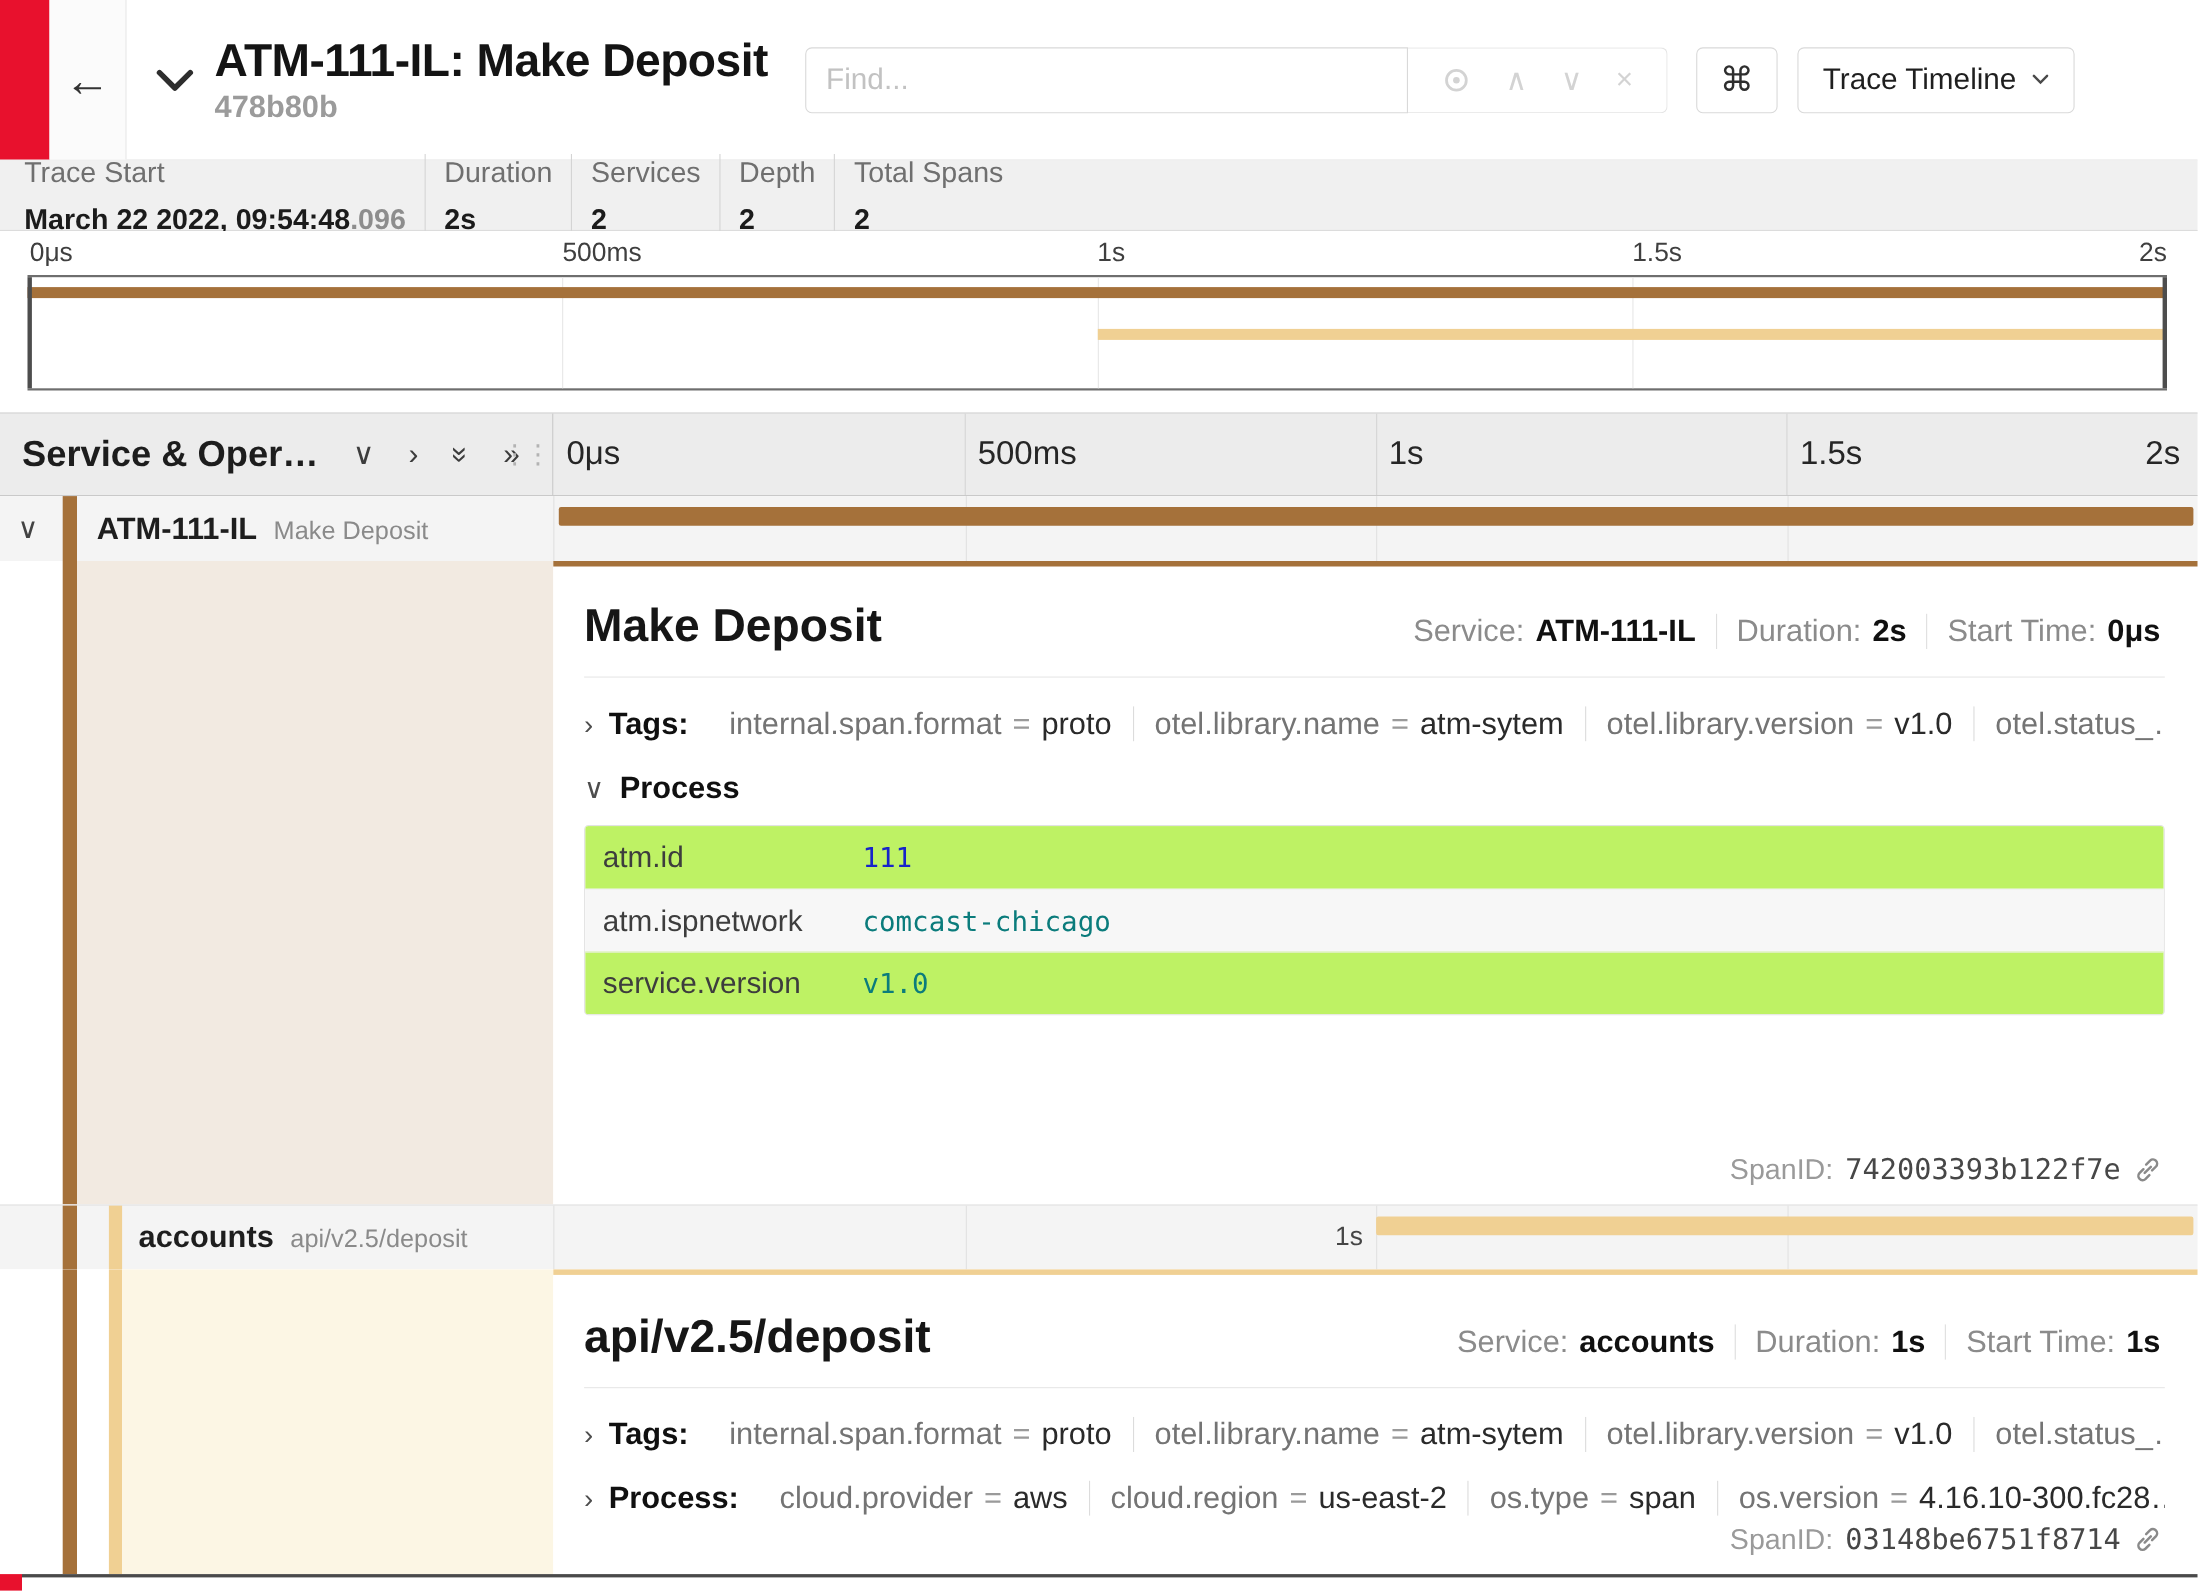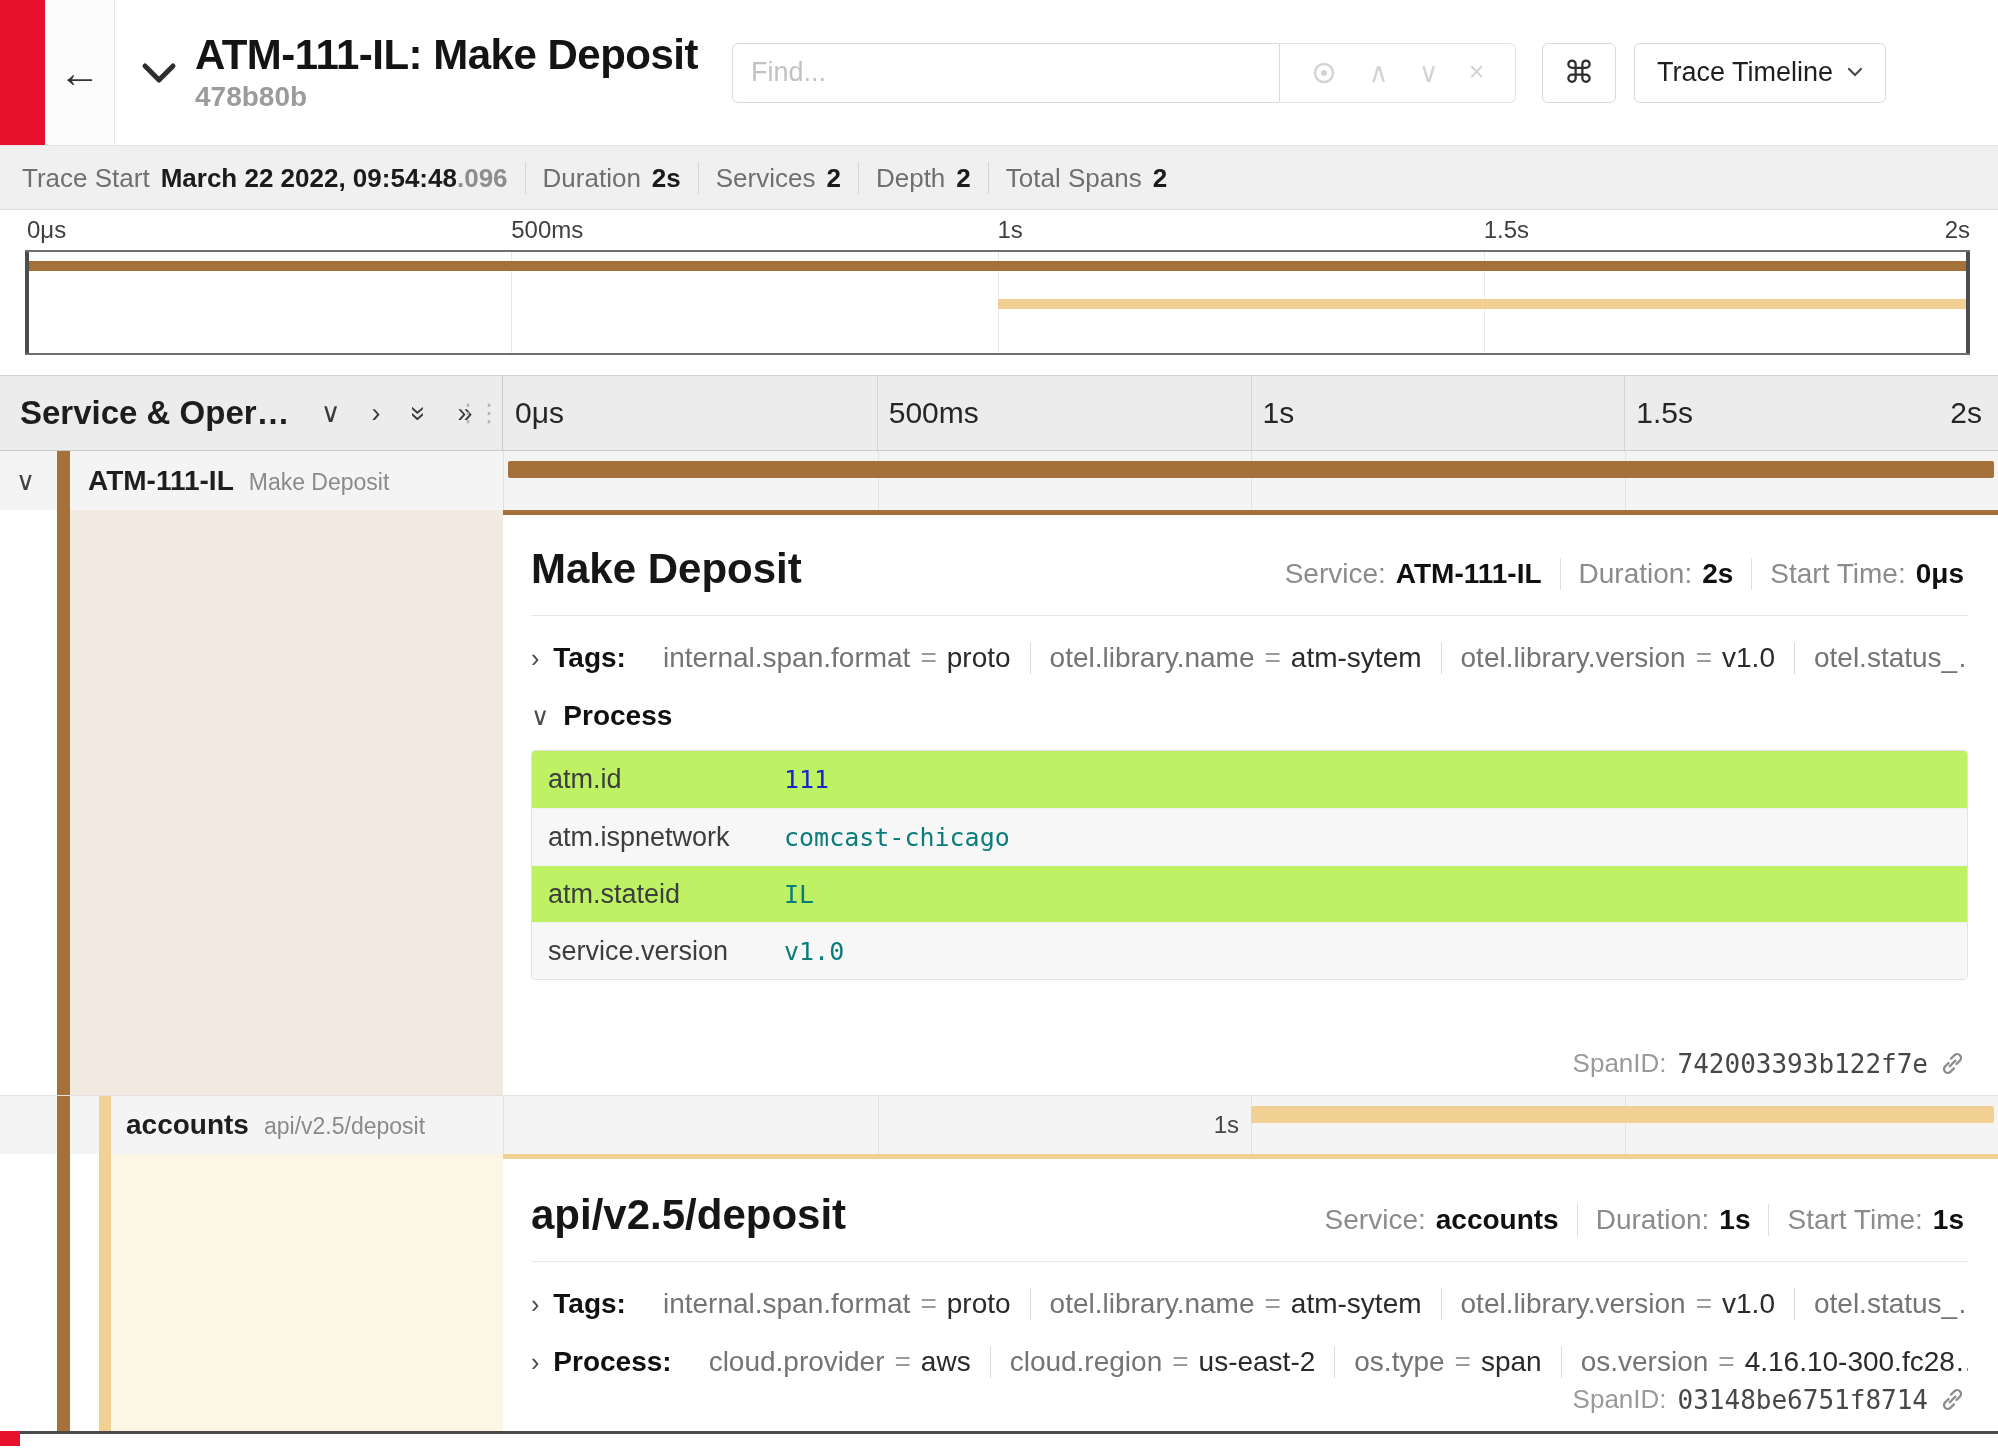--- a/index.html
+++ b/index.html
@@ -20,21 +20,21 @@
   .find-input::placeholder { color:#c2c2c2; }
   .find-icons { width:236px; border:1px solid #e5e5e5; border-left:none; border-radius:0 6px 6px 0;
                 display:flex; align-items:center; justify-content:space-evenly; color:#d3d3d3; font-size:27px; }
   .find-icons .ic { cursor:pointer; display:flex; align-items:center; }
   .cmd-btn { margin-left:26px; width:74px; height:60px; flex:none; border:1px solid #d9d9d9; border-radius:6px; background:#fff; font-size:31px; color:#2e2e2e; cursor:pointer; }
   .view-btn { margin-left:18px; height:60px; padding:0 22px; flex:none; border:1px solid #d9d9d9; border-radius:6px; background:#fff;
               font-size:27px; color:#1f1f1f; display:flex; align-items:center; gap:14px; cursor:pointer; }
 
   
   .summary { height:64px; background:#f0f0f0; border-bottom:1px solid #dcdcdc; display:flex; align-items:center; padding-left:22px; font-size:26px; color:#6f6f6f; }
-  .sum-item { display:flex; gap:11px; align-items:baseline; padding:0 17px; line-height:32px; }
+  .sum-item { display:flex; gap:11px; align-items:baseline; padding:0 17px; line-height:32px;flex-direction:column; }
   .sum-item:first-child { padding-left:0; }
   .sum-item + .sum-item { border-left:1px solid #d4d4d4; }
   .sum-vwrap { display:flex; }
   .sum-val { color:#1b1b1b; font-weight:700; }
   .sum-suffix { color:#8d8d8d; font-weight:600; }
 
   
   .minimap { height:153px; position:relative; background:#fff; }
   .mm-ticks { position:absolute; left:25px; right:28px; top:6px; height:30px; font-size:24px; color:#3f3f3f; }
   .mm-ticks span { position:absolute; top:0; }
@@ -304,24 +304,20 @@
       <div class="kv-table">
         <div class="kv-row">
           <span class="kv-key">atm.id</span>
           <span class="kv-val v-num">111</span>
         </div>
         <div class="kv-row">
           <span class="kv-key">atm.ispnetwork</span>
           <span class="kv-val v-str">comcast-chicago</span>
         </div>
         <div class="kv-row">
-          <span class="kv-key">atm.stateid</span>
-          <span class="kv-val v-str">IL</span>
-        </div>
-        <div class="kv-row">
           <span class="kv-key">service.version</span>
           <span class="kv-val v-str">v1.0</span>
         </div>
       </div>
 
       <div class="spanid-row">
         <span>SpanID:</span>
         <span class="spanid-val">742003393b122f7e</span>
         <button class="link-btn">
           <svg width="27" height="27" viewBox="0 0 24 24" fill="none" stroke="#8a8a8a" stroke-width="2" stroke-linecap="round">

